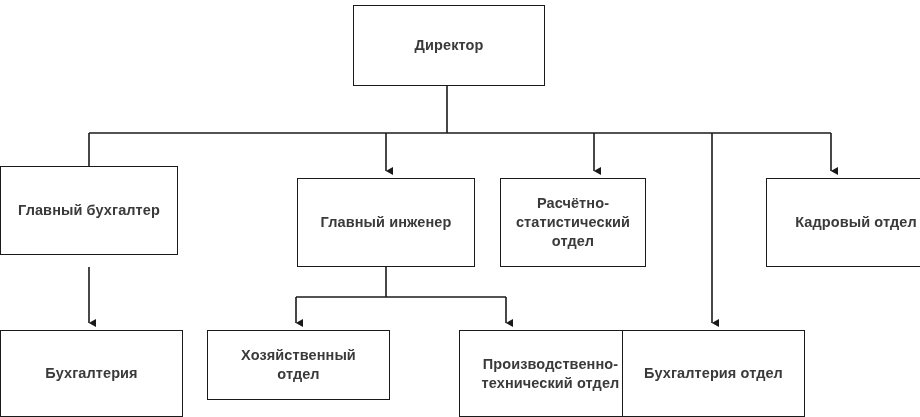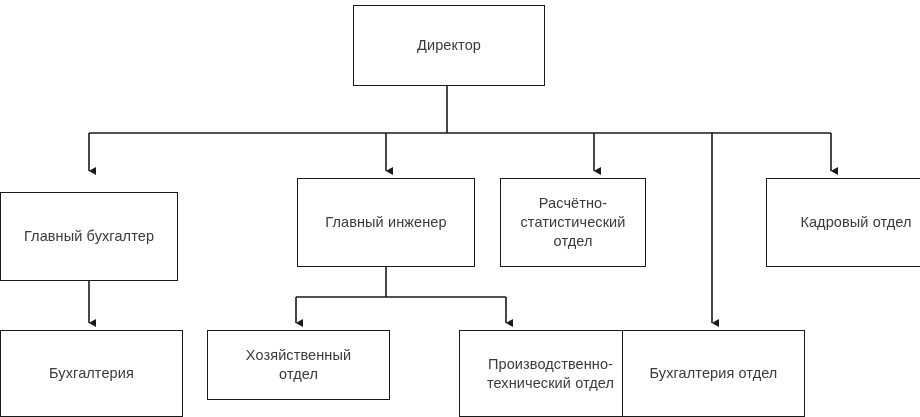--- a/index.html
+++ b/index.html
@@ -9,20 +9,21 @@
   }
   body {
     font-family: "Liberation Sans", sans-serif;
   }
   #chart-root {
     position: relative;
     width: 920px;
     height: 417px;
     background: #ffffff;
     overflow: hidden;
+    font-weight: bold;
   }
   #org-svg {
     position: absolute;
     left: 0;
     top: 0;
     width: 920px;
     height: 417px;
   }
   .org-node {
     position: absolute;
@@ -88,21 +89,21 @@
     <g>
       <line x1="386" y1="267" x2="386" y2="297" stroke="#1a1a1a" stroke-width="1.6"></line>
       <line x1="296" y1="297" x2="506" y2="297" stroke="#1a1a1a" stroke-width="1.6"></line>
       <line x1="296" y1="297" x2="296" y2="323" stroke="#1a1a1a" stroke-width="1.6" marker-end="url(#arrowhead)"></line>
       <line x1="506" y1="297" x2="506" y2="323" stroke="#1a1a1a" stroke-width="1.6" marker-end="url(#arrowhead)"></line>
     </g>
   </svg>
 
   <div class="org-node" style="left: 353px; top: 5px; width: 192px; height: 81px;">Директор</div>
 
-  <div class="org-node" style="left: 0px; top: 192px; width: 178px; height: 89px;">Главный бухгалтер</div>
+  <div class="org-node" style="left: 0px; top: 166px; width: 178px; height: 89px;">Главный бухгалтер</div>
 
   <div class="org-node" style="left: 297px; top: 178px; width: 178px; height: 89px;">Главный инженер</div>
 
   <div class="org-node" style="left: 500px; top: 178px; width: 146px; height: 89px;">Расчётно-
 статистический
 отдел</div>
 
   <div class="org-node" style="left: 740px; top: 178px; width: 180px; height: 89px; margin-left: 26px;">Кадровый отдел</div>
 
   <div class="org-node" style="left: 0px; top: 330px; width: 183px; height: 87px;">Бухгалтерия</div>

